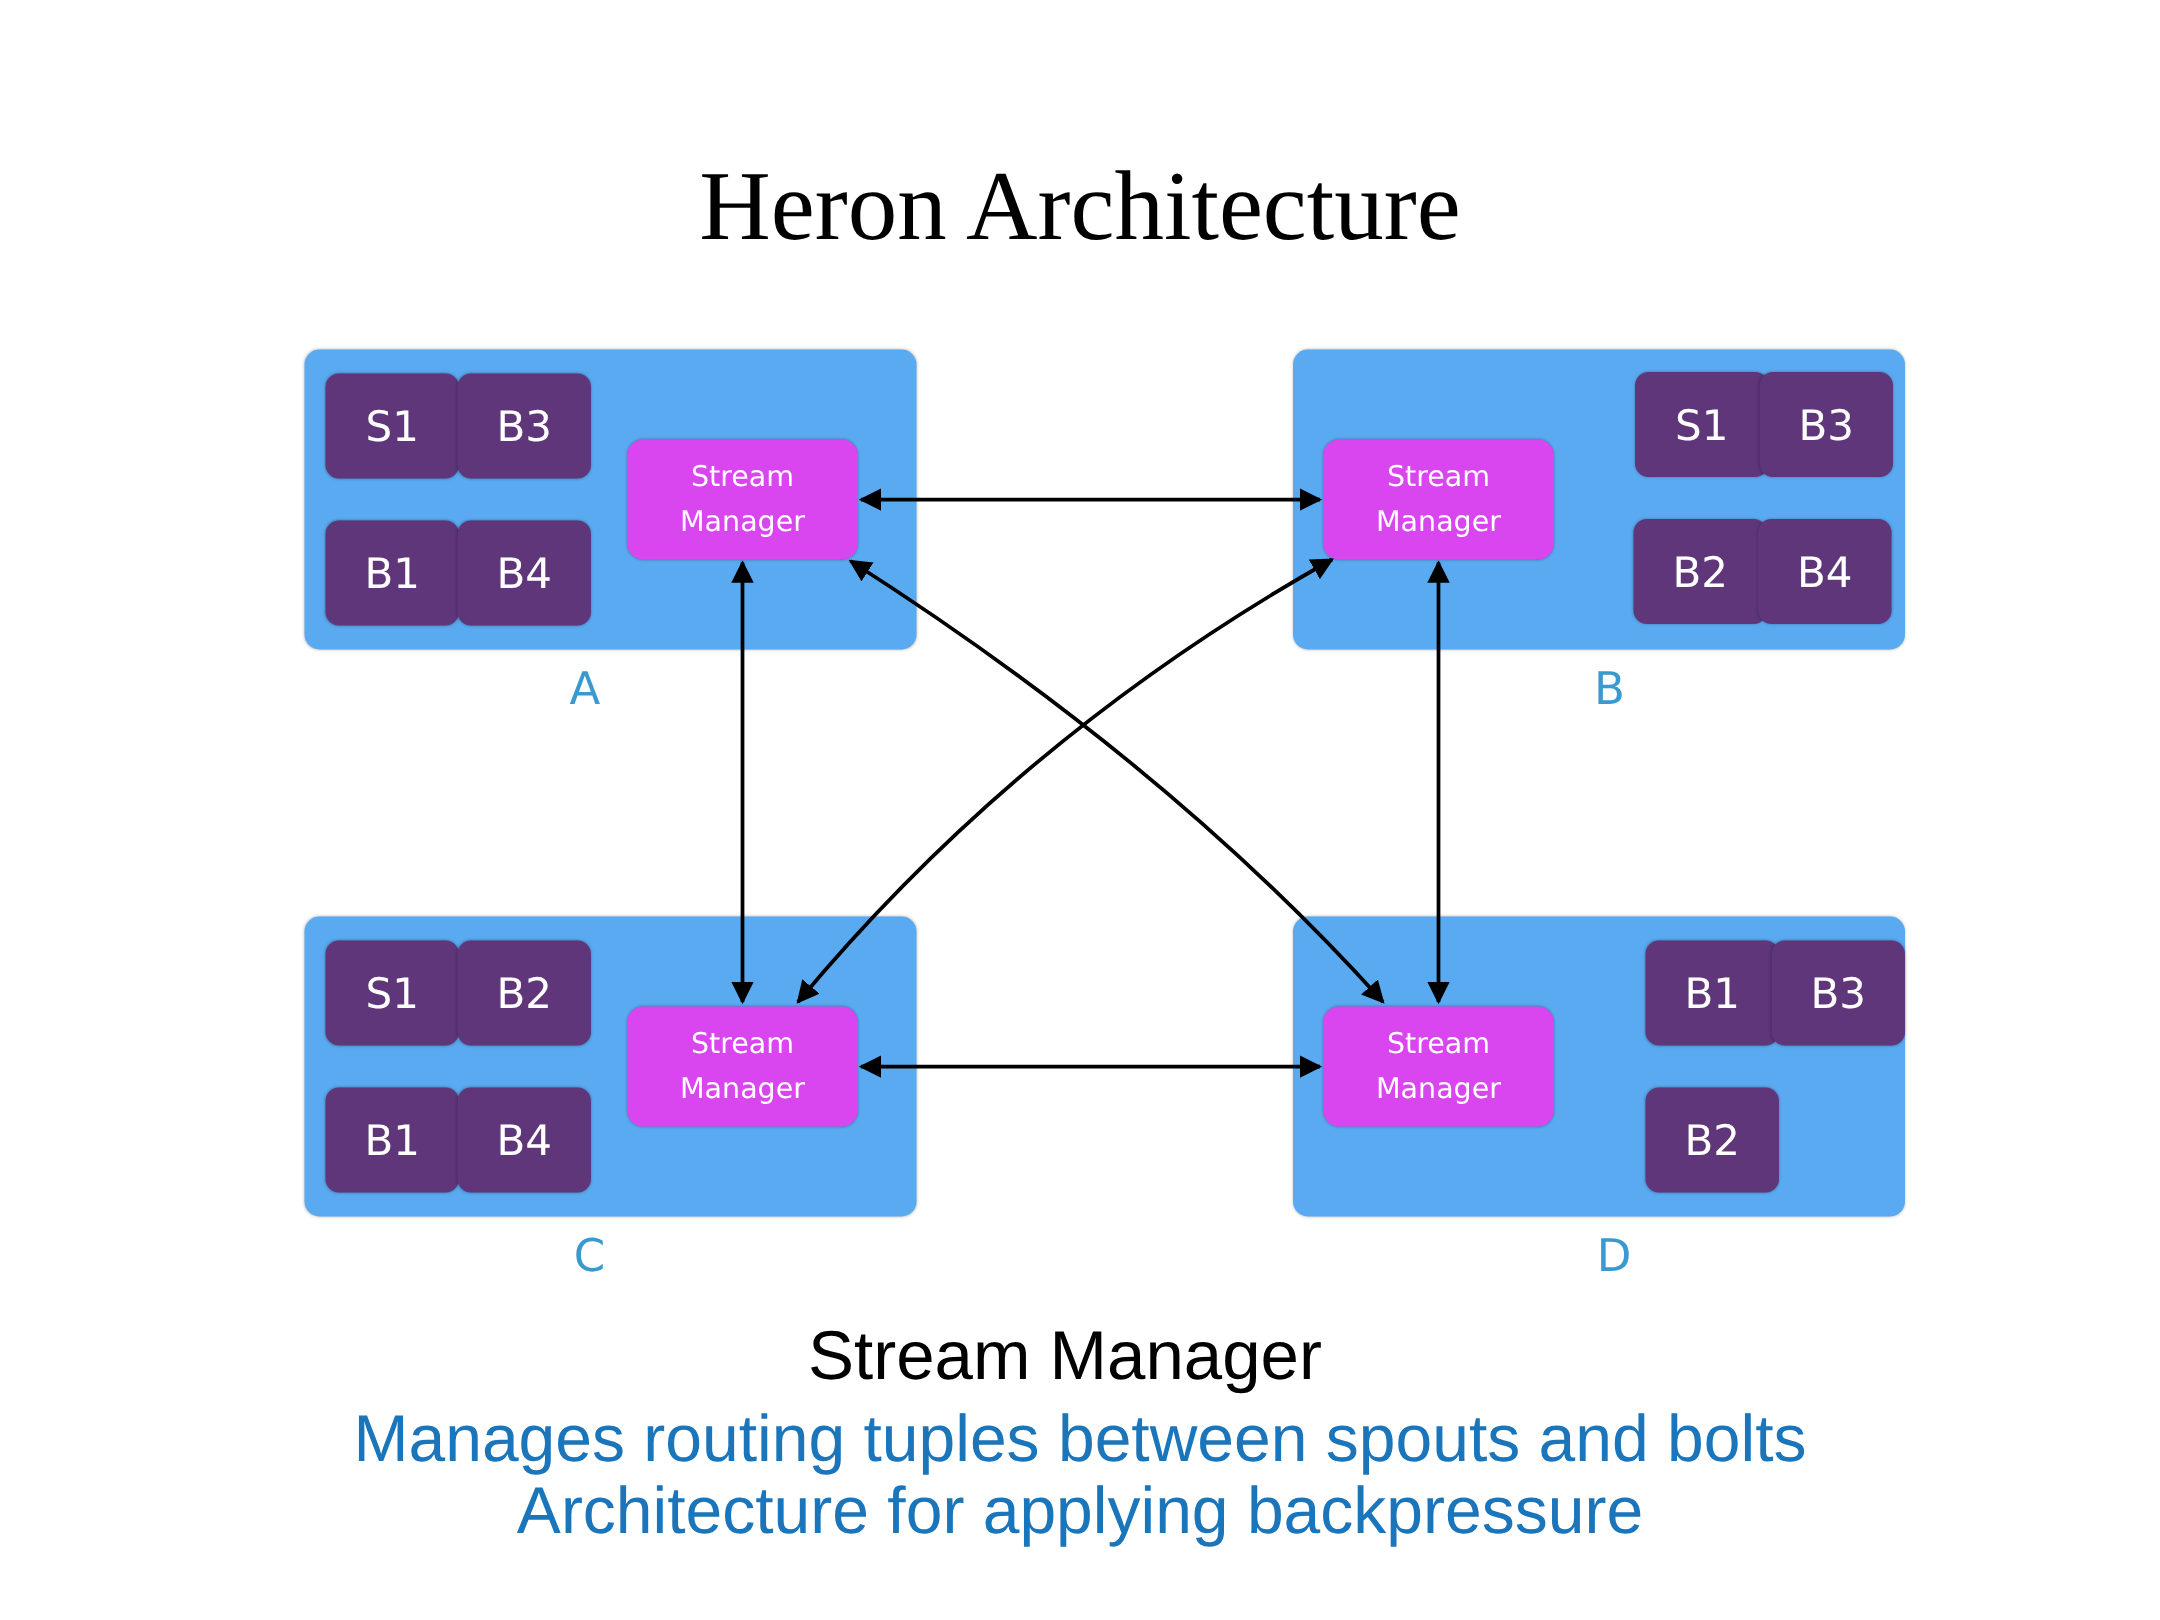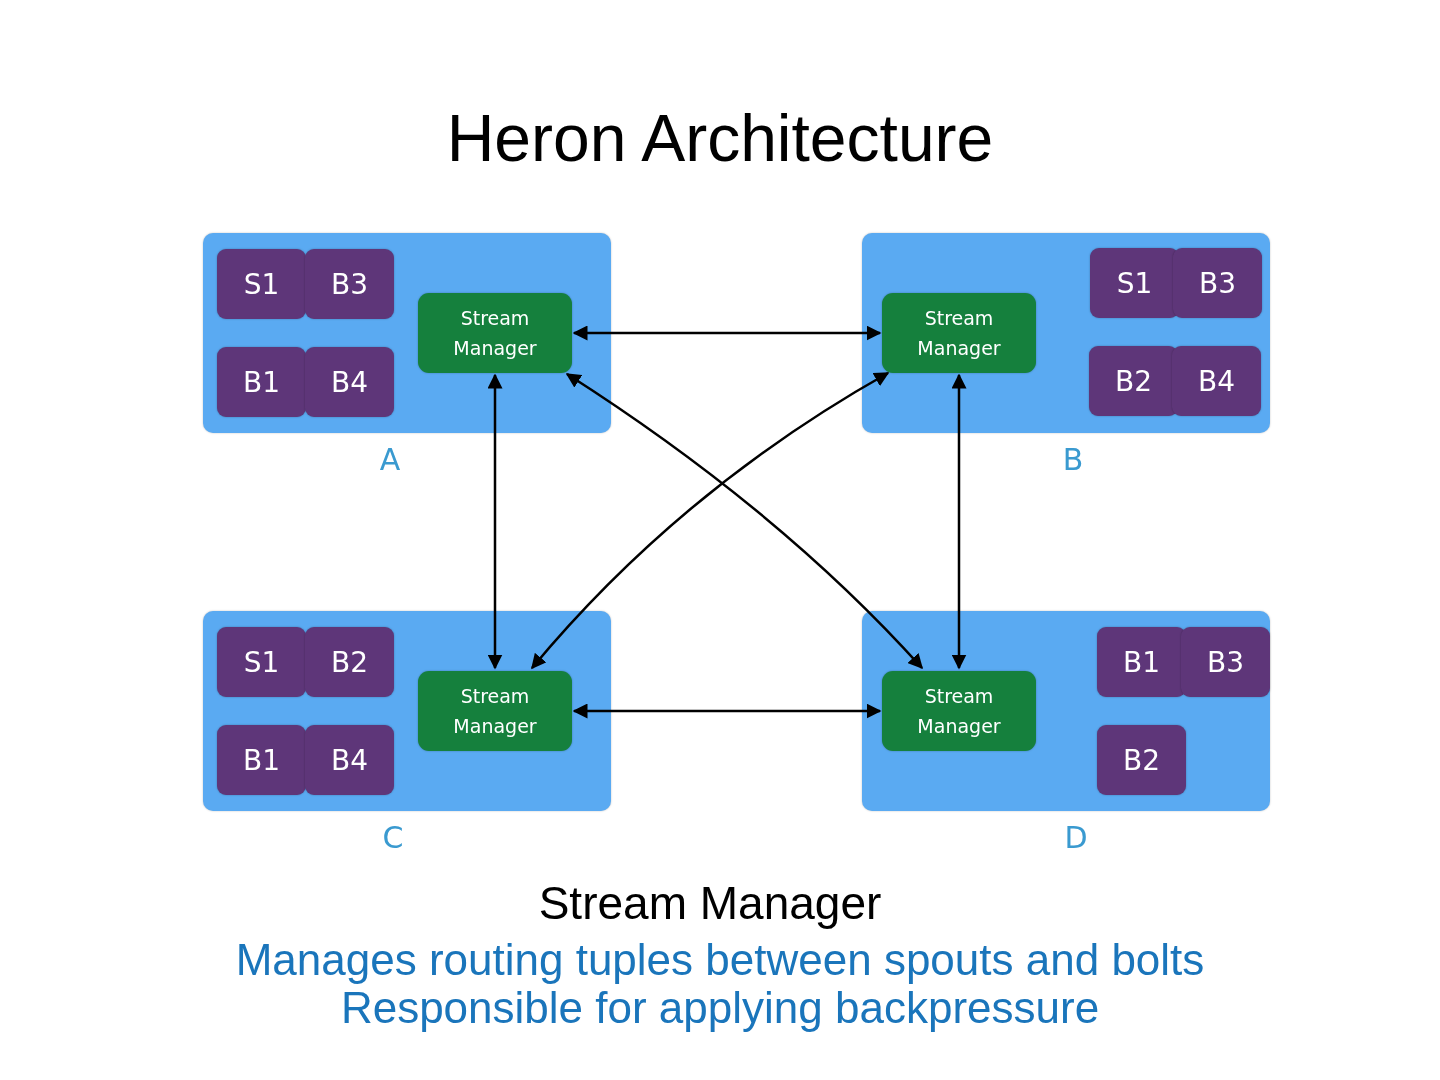--- a/index.html
+++ b/index.html
@@ -1,20 +1,20 @@
 <!DOCTYPE html>
 <html><head>
 <meta charset="utf-8">
 <style>
   html,body{margin:0;padding:0;background:#fff;}
   body{width:1440px;height:1080px;position:relative;overflow:hidden;font-family:"Liberation Sans",sans-serif;}
-  .title{position:absolute;top:100px;left:0;width:1440px;text-align:center;font-size:66px;color:#000;}
+  .title{position:absolute;top:100px;left:0;width:1440px;text-align:center;font-size:66px;color:#000;font-family:Liberation Serif, serif;}
   .container{position:absolute;width:408px;height:200px;background:#5aaaf2;border-radius:10px;box-shadow:0 0 2px rgba(0,0,0,0.25);}
   .task{position:absolute;width:89px;height:70px;background:#5e3679;border-radius:9px;color:#fff;font-family:"DejaVu Sans",sans-serif;font-size:28px;display:flex;align-items:center;justify-content:center;box-shadow:0 0 2px rgba(0,0,0,0.3);}
-  .sm{position:absolute;width:154px;height:80px;background:#15803d;border-radius:11px;color:#fff;font-family:"DejaVu Sans",sans-serif;font-size:19px;line-height:30px;text-align:center;display:flex;flex-direction:column;justify-content:center;box-shadow:0 0 2px rgba(0,0,0,0.3);}
+  .sm{position:absolute;width:154px;height:80px;background:#d946ef;border-radius:11px;color:#fff;font-family:"DejaVu Sans",sans-serif;font-size:19px;line-height:30px;text-align:center;display:flex;flex-direction:column;justify-content:center;box-shadow:0 0 2px rgba(0,0,0,0.3);}
   .clabel{position:absolute;font-family:"DejaVu Sans",sans-serif;font-size:30px;color:#3a9ad0;width:40px;text-align:center;}
   svg.arrows{position:absolute;left:0;top:0;width:1440px;height:1080px;pointer-events:none;}
   .subtitle{position:absolute;top:876px;left:0;width:1420px;text-align:center;font-size:46px;color:#000;}
   .desc{position:absolute;left:0;width:1440px;text-align:center;font-size:44px;color:#1a75bb;}
 </style>
 </head>
 <body>
 
 <div class="title">Heron Architecture</div>
 
@@ -80,13 +80,13 @@
 
   <line x1="959" y1="375" x2="959" y2="668" stroke="#000" stroke-width="2.5" marker-start="url(#ah)" marker-end="url(#ah)"></line>
 
   <path d="M567,374 Q780,510 922,668" fill="none" stroke="#000" stroke-width="2.5" marker-start="url(#ah)" marker-end="url(#ah)"></path>
 
   <path d="M888,373 Q680,490 532,668" fill="none" stroke="#000" stroke-width="2.5" marker-start="url(#ah)" marker-end="url(#ah)"></path>
 </svg>
 
 <div class="subtitle">Stream Manager</div>
 <div class="desc" style="top:935px;">Manages routing tuples between spouts and bolts</div>
-<div class="desc" style="top:983px;">Responsible for applying backpressure</div>
+<div class="desc" style="top:983px;">Architecture for applying backpressure</div>
 
 </body></html>

